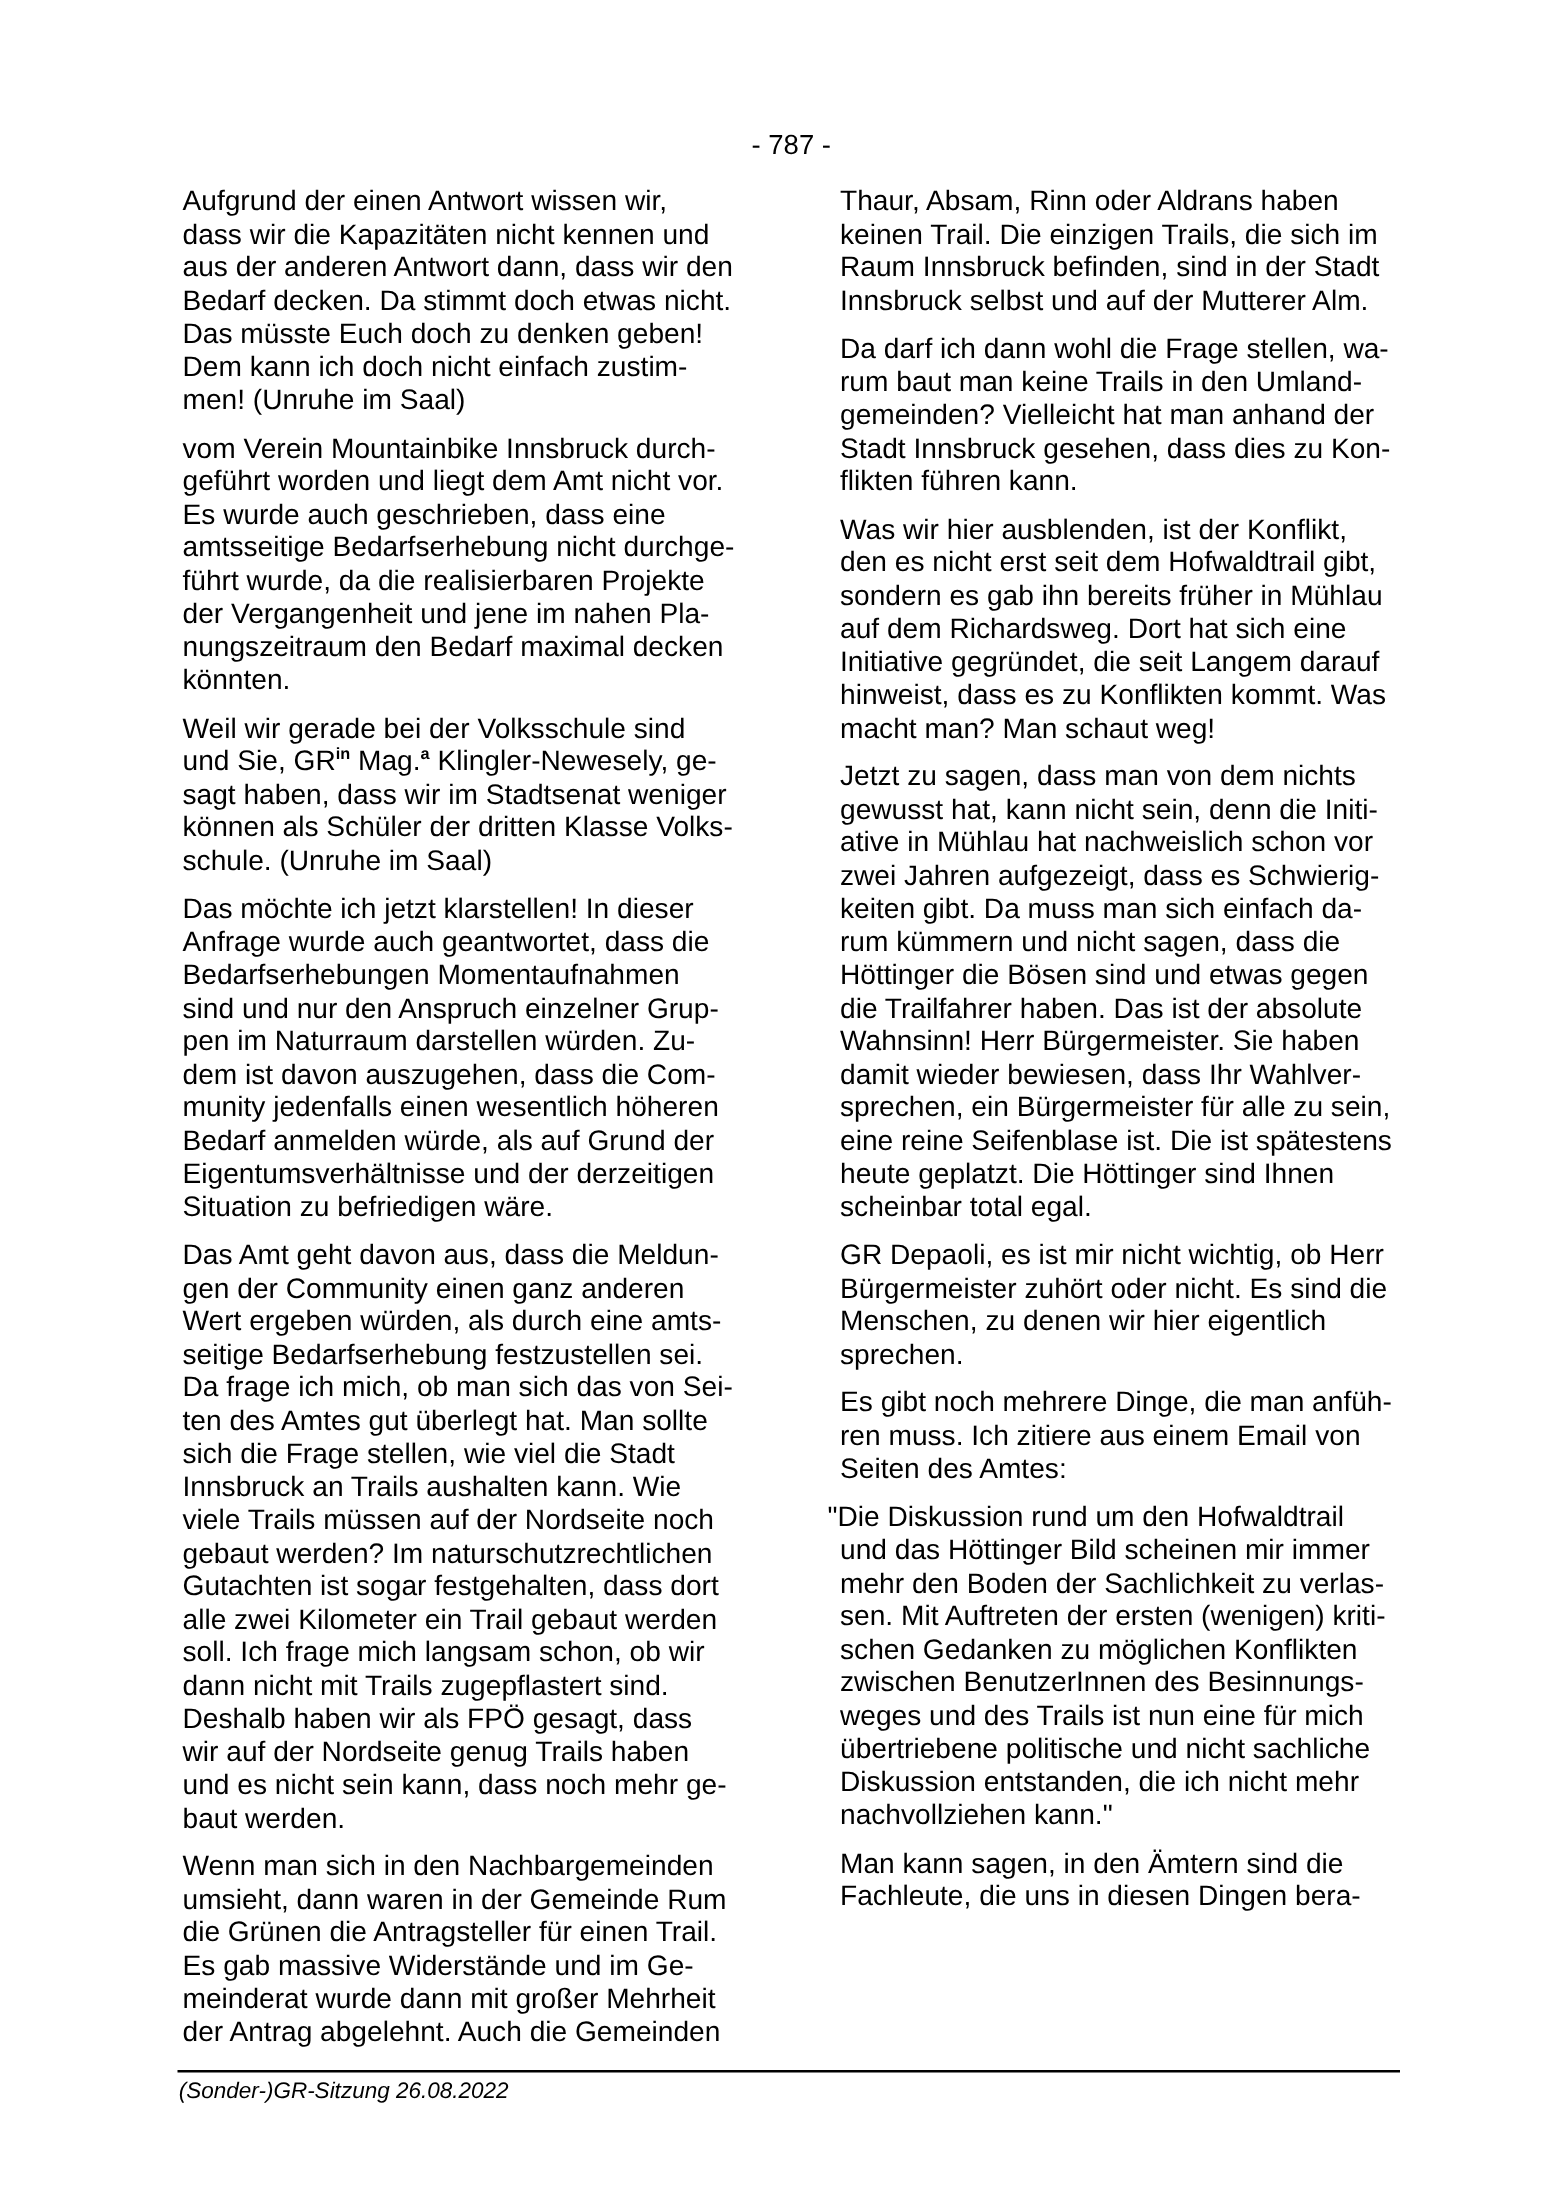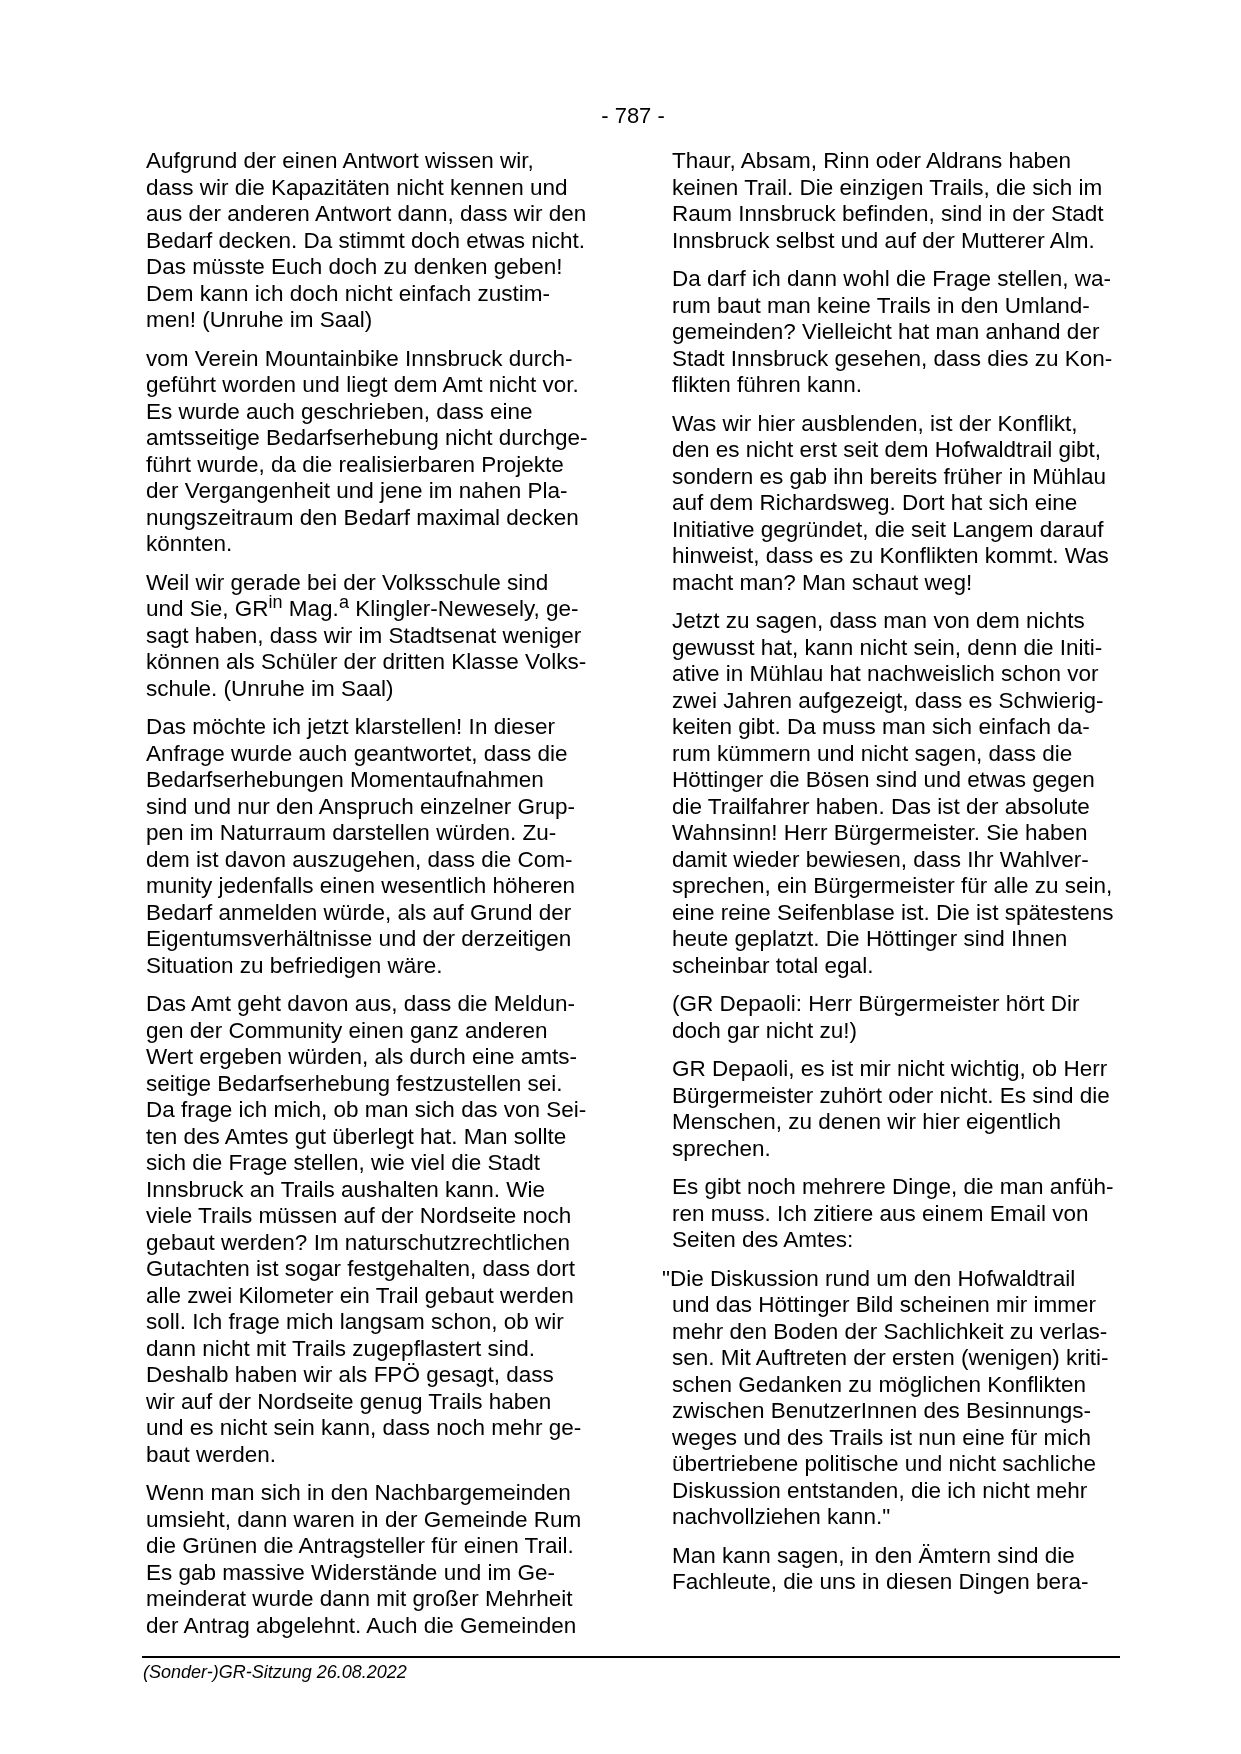--- a/index.html
+++ b/index.html
@@ -39,23 +39,24 @@
     line-height: 26.5px;
   }
   .para {
     margin: 0 0 12px 0;
     white-space: pre;
   }
   .quote-para {
     text-indent: -10px;
   }
   sup {
-    font-size: 18px;
+    font-size: 13px;
     line-height: 0;
     vertical-align: super;
+    font-weight: bold;
   }
   .footer-rule {
     position: absolute;
     top: 1656px;
     left: 142px;
     width: 978px;
     border-top: 2px solid #000000;
     height: 0;
   }
   .footer-text {
@@ -156,22 +157,20 @@
 keiten gibt. Da muss man sich einfach da-
 rum kümmern und nicht sagen, dass die
 Höttinger die Bösen sind und etwas gegen
 die Trailfahrer haben. Das ist der absolute
 Wahnsinn! Herr Bürgermeister. Sie haben
 damit wieder bewiesen, dass Ihr Wahlver-
 sprechen, ein Bürgermeister für alle zu sein,
 eine reine Seifenblase ist. Die ist spätestens
 heute geplatzt. Die Höttinger sind Ihnen
 scheinbar total egal.</p>
-    <p class="para">(GR Depaoli: Herr Bürgermeister hört Dir
-doch gar nicht zu!)</p>
     <p class="para">GR Depaoli, es ist mir nicht wichtig, ob Herr
 Bürgermeister zuhört oder nicht. Es sind die
 Menschen, zu denen wir hier eigentlich
 sprechen.</p>
     <p class="para">Es gibt noch mehrere Dinge, die man anfüh-
 ren muss. Ich zitiere aus einem Email von
 Seiten des Amtes:</p>
     <p class="para quote-para">"Die Diskussion rund um den Hofwaldtrail
 und das Höttinger Bild scheinen mir immer
 mehr den Boden der Sachlichkeit zu verlas-

